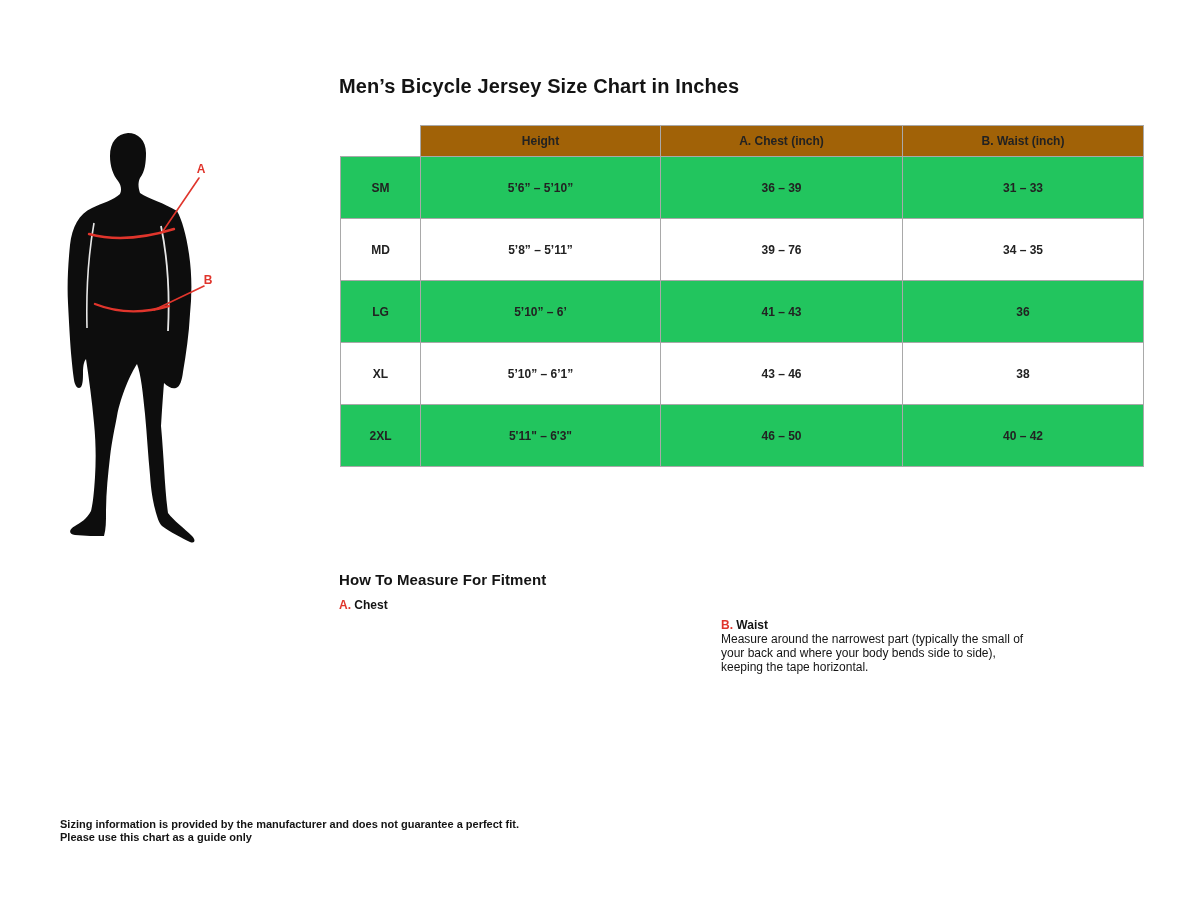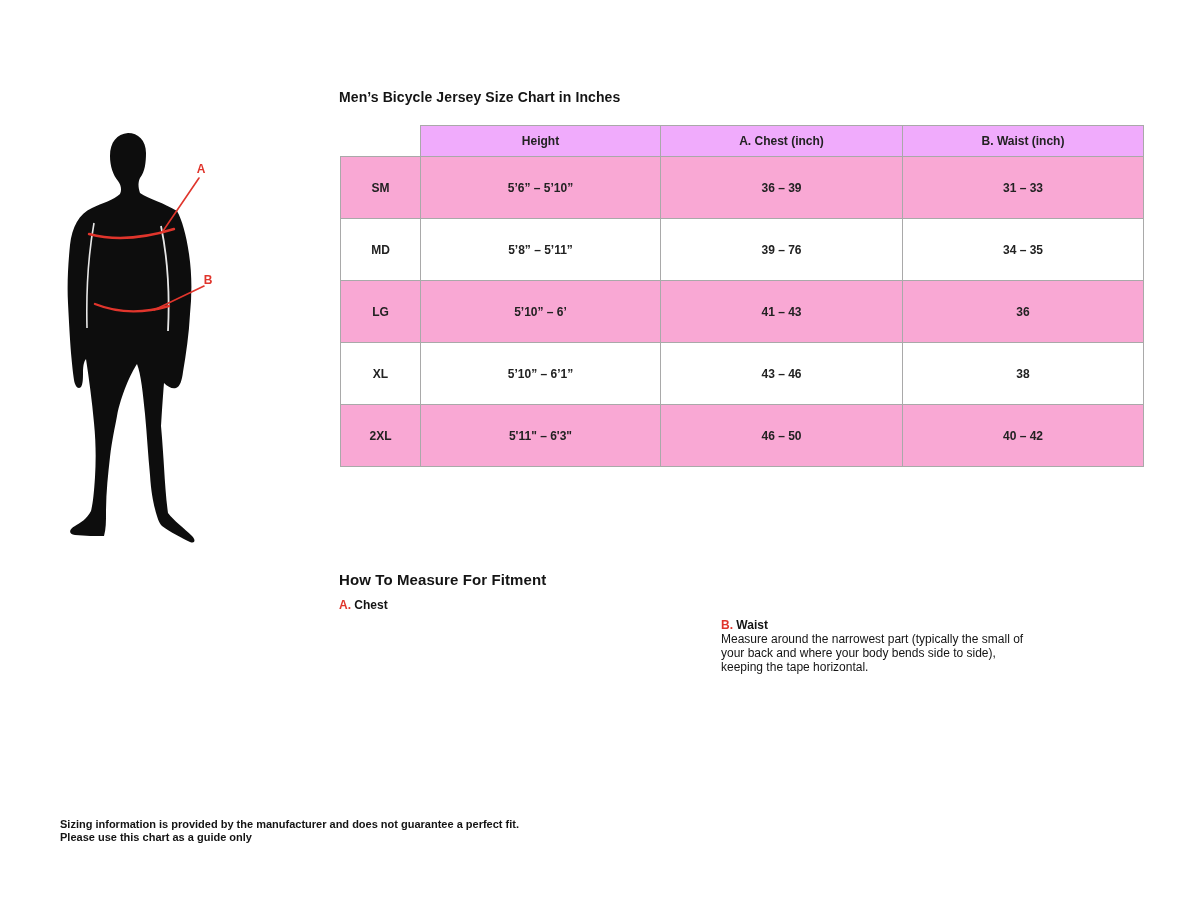--- a/index.html
+++ b/index.html
@@ -10,37 +10,37 @@
   }
   .page{position:absolute;inset:0;overflow:hidden;}
 
   
   .logo{position:absolute;left:58px;top:33px;width:122px;height:66px;}
 
   
   .figure-wrap{position:absolute;left:60px;top:133px;width:155px;height:412px;}
 
   
-  .page-title{position:absolute;left:339px;top:89px;font-size:14px;font-weight:700;color:#141414;letter-spacing:.1px;}
+  .page-title{position:absolute;left:339px;top:75px;font-size:20px;font-weight:700;color:#141414;letter-spacing:.1px;}
   .howto-title{position:absolute;left:339px;top:571px;font-size:15px;font-weight:700;color:#141414;letter-spacing:.1px;}
 
   
   .size-table{position:absolute;left:340px;top:125px;border-collapse:collapse;table-layout:fixed;}
   .size-table col.c-size{width:80px;}
   .size-table col.c-height{width:240px;}
   .size-table col.c-chest{width:242px;}
   .size-table col.c-waist{width:241px;}
   .size-table th,.size-table td{
     border:1px solid #a9a9a9;text-align:center;vertical-align:middle;
     font-size:12px;font-weight:700;color:#222;padding:0;
   }
-  .size-table thead th{height:30px;background:#f0abfc;}
+  .size-table thead th{height:30px;background:#a16207;}
   .size-table thead th.empty{border:none;background:transparent;}
   .size-table tbody td{height:61px;background:#ffffff;}
-  .size-table tbody tr.alt td{background:#f9a8d4;}
+  .size-table tbody tr.alt td{background:#22c55e;}
 
   
   .measure{position:absolute;top:598px;}
   .measure.col-a{left:339px;width:300px;}
   .measure.col-b{left:721px;width:306px;margin-top:20px;}
   .measure h4{margin:0;font-size:12px;font-weight:700;color:#141414;line-height:14px;}
   .measure h4 .letter{color:#e0352c;}
   .measure p{margin:0;font-size:12px;font-weight:400;color:#141414;line-height:14px;}
 
   

